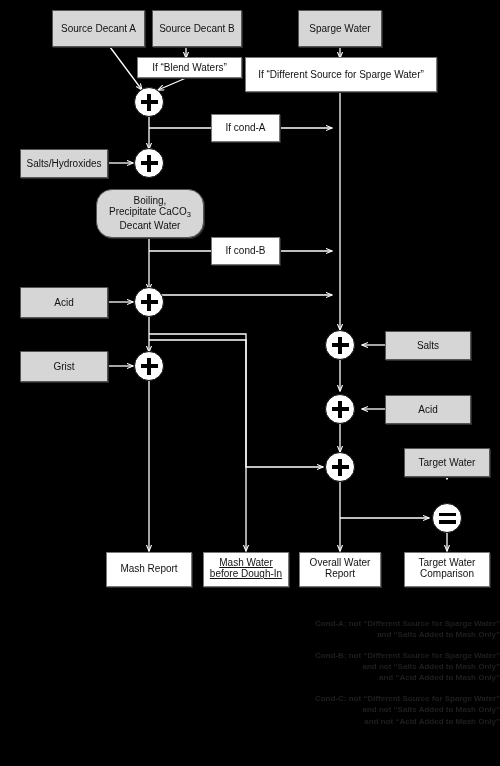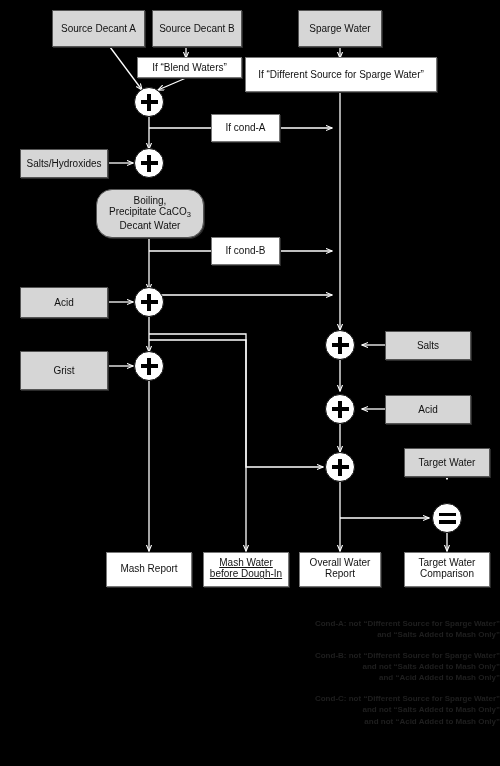--- a/index.html
+++ b/index.html
@@ -202,21 +202,21 @@
 
 
   <div class="node box-gray" style="left:20px; top:149px; width:88px; height:29px;">
     <span>Salts/Hydroxides</span>
   </div>
 
   <div class="node box-gray" style="left:20px; top:287px; width:88px; height:31px;">
     <span>Acid</span>
   </div>
 
-  <div class="node box-gray" style="left:20px; top:351px; width:88px; height:39px;">
+  <div class="node box-gray" style="left:20px; top:351px; width:88px; height:31px;">
     <span>Grist</span>
   </div>
 
   <div class="node box-gray" style="left:96px; top:189px; width:108px; height:49px; display:block; padding-top:5px;border-radius:16px;">
     <div>Boiling,</div>
     <div>
       <span>Precipitate CaCO</span><span class="sub">3</span>
     </div>
     <div>Decant Water</div>
   </div>

